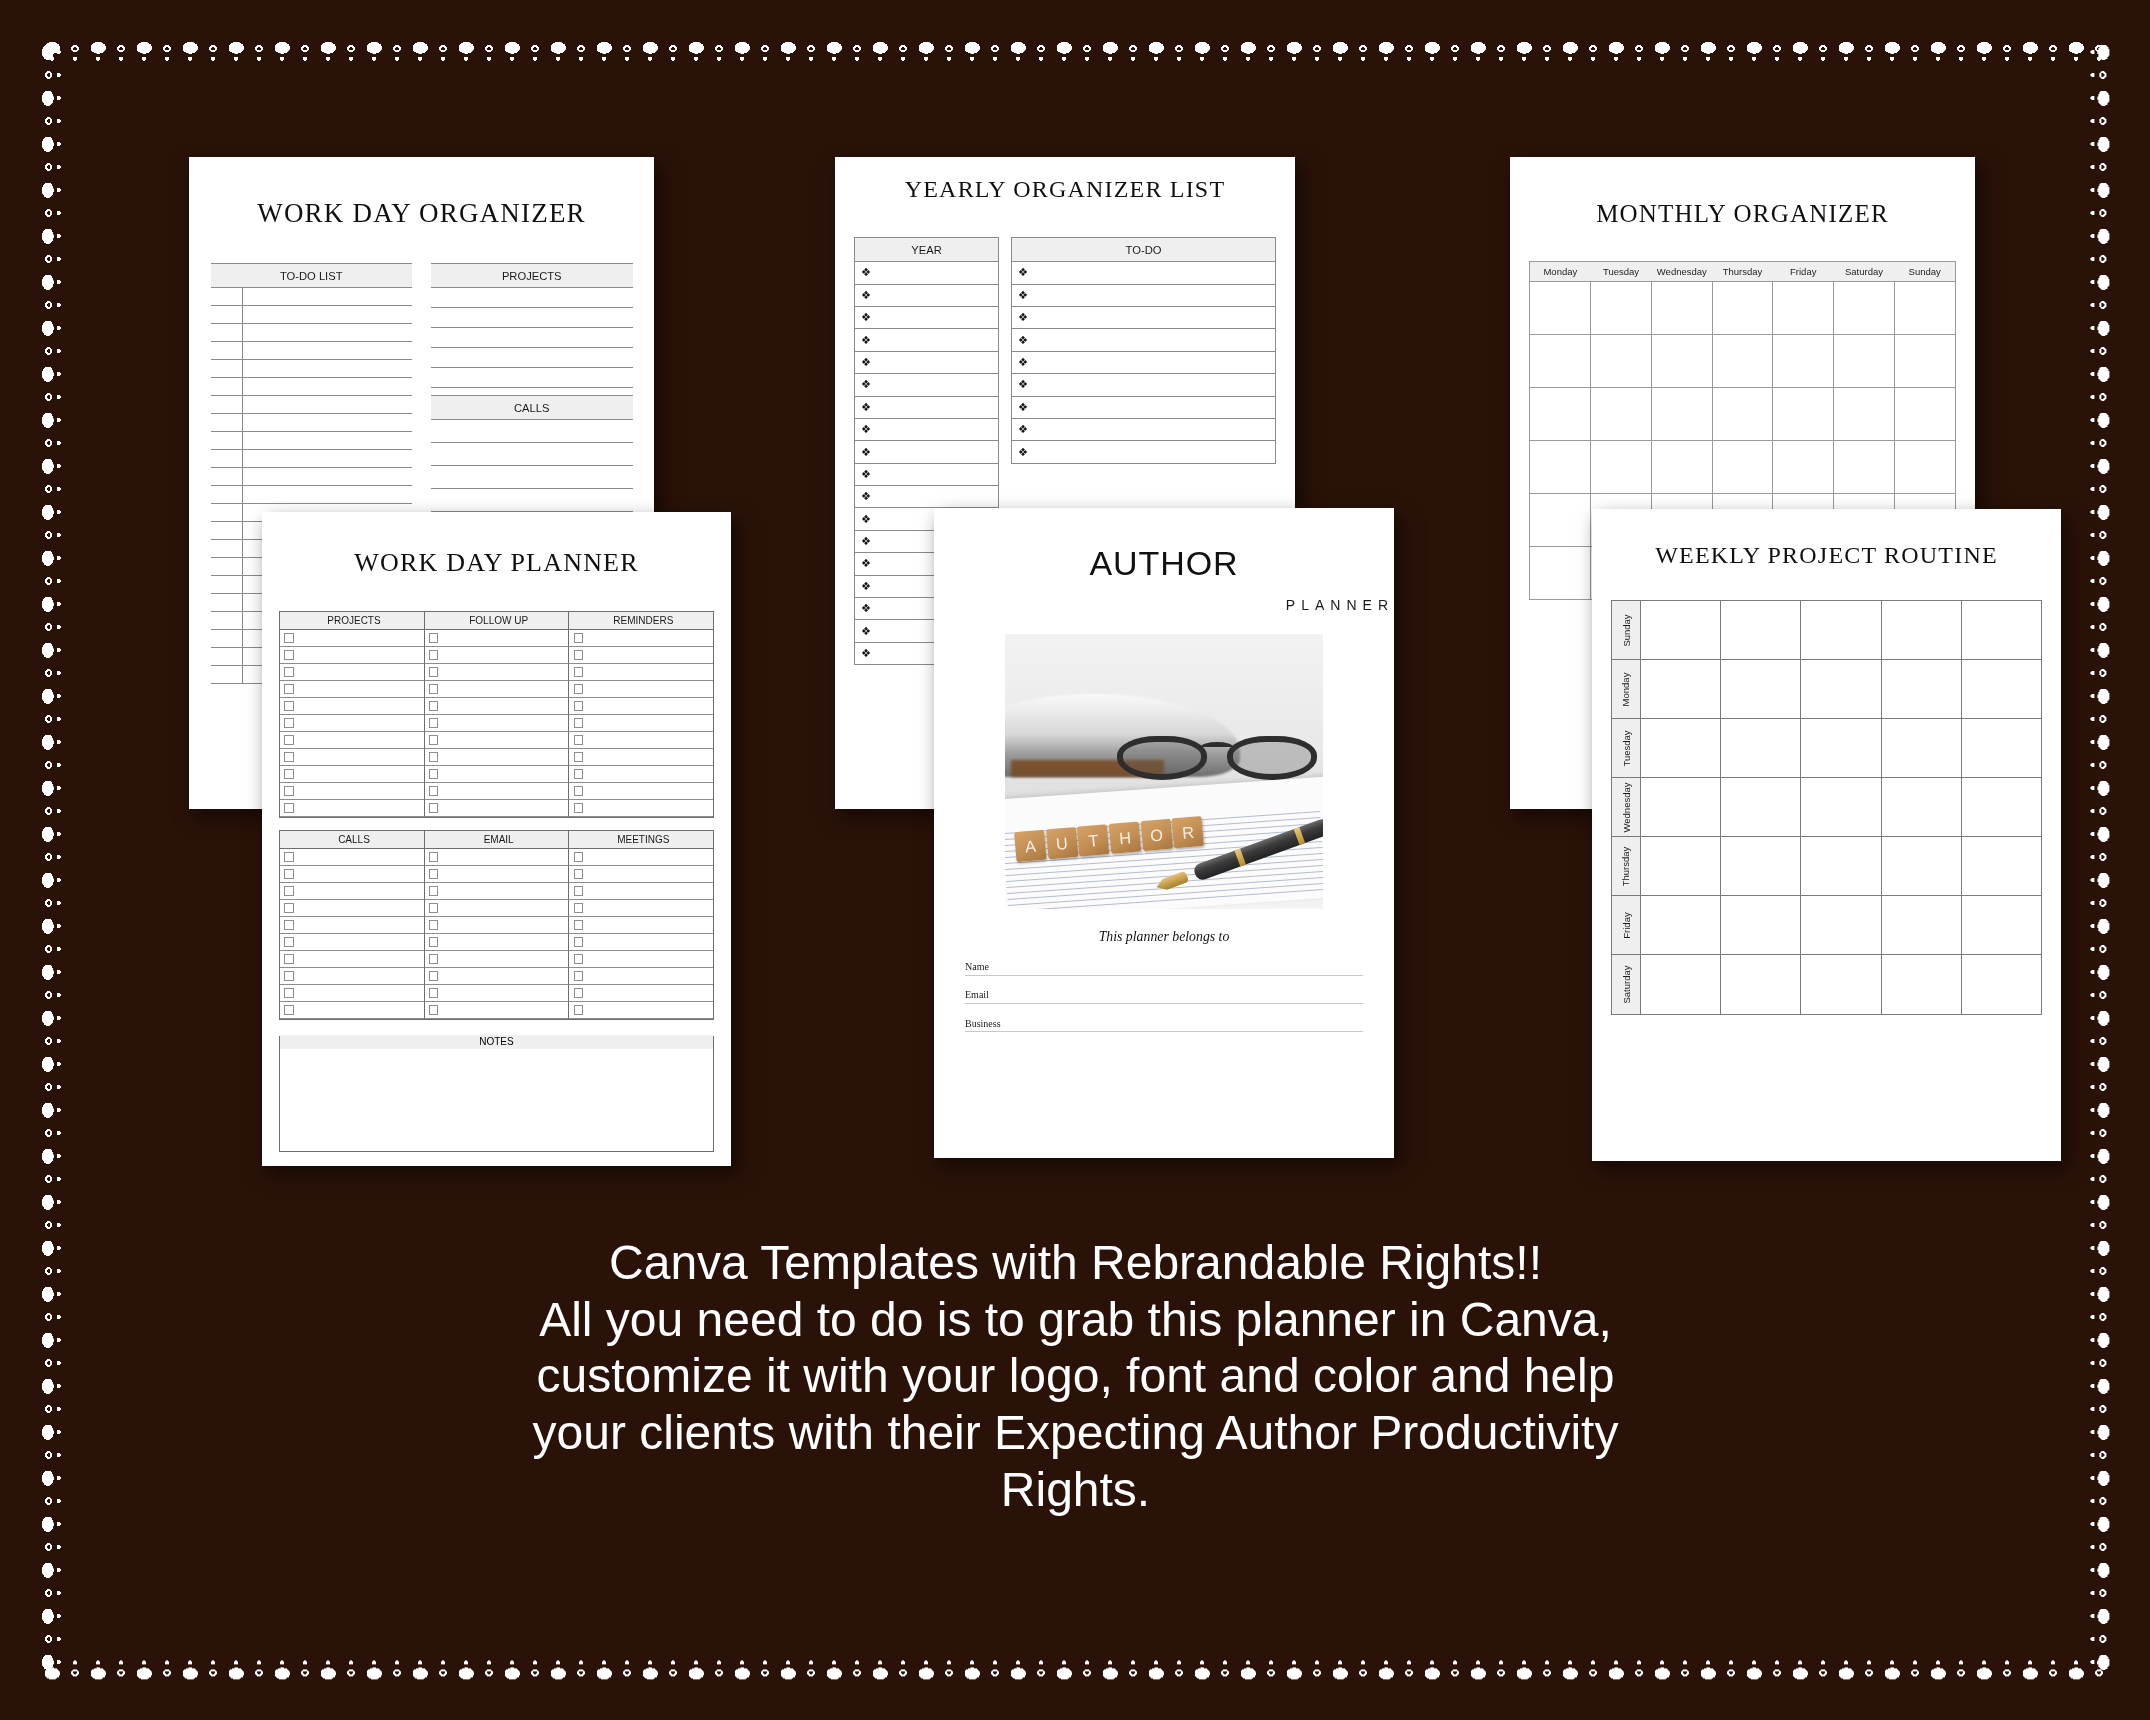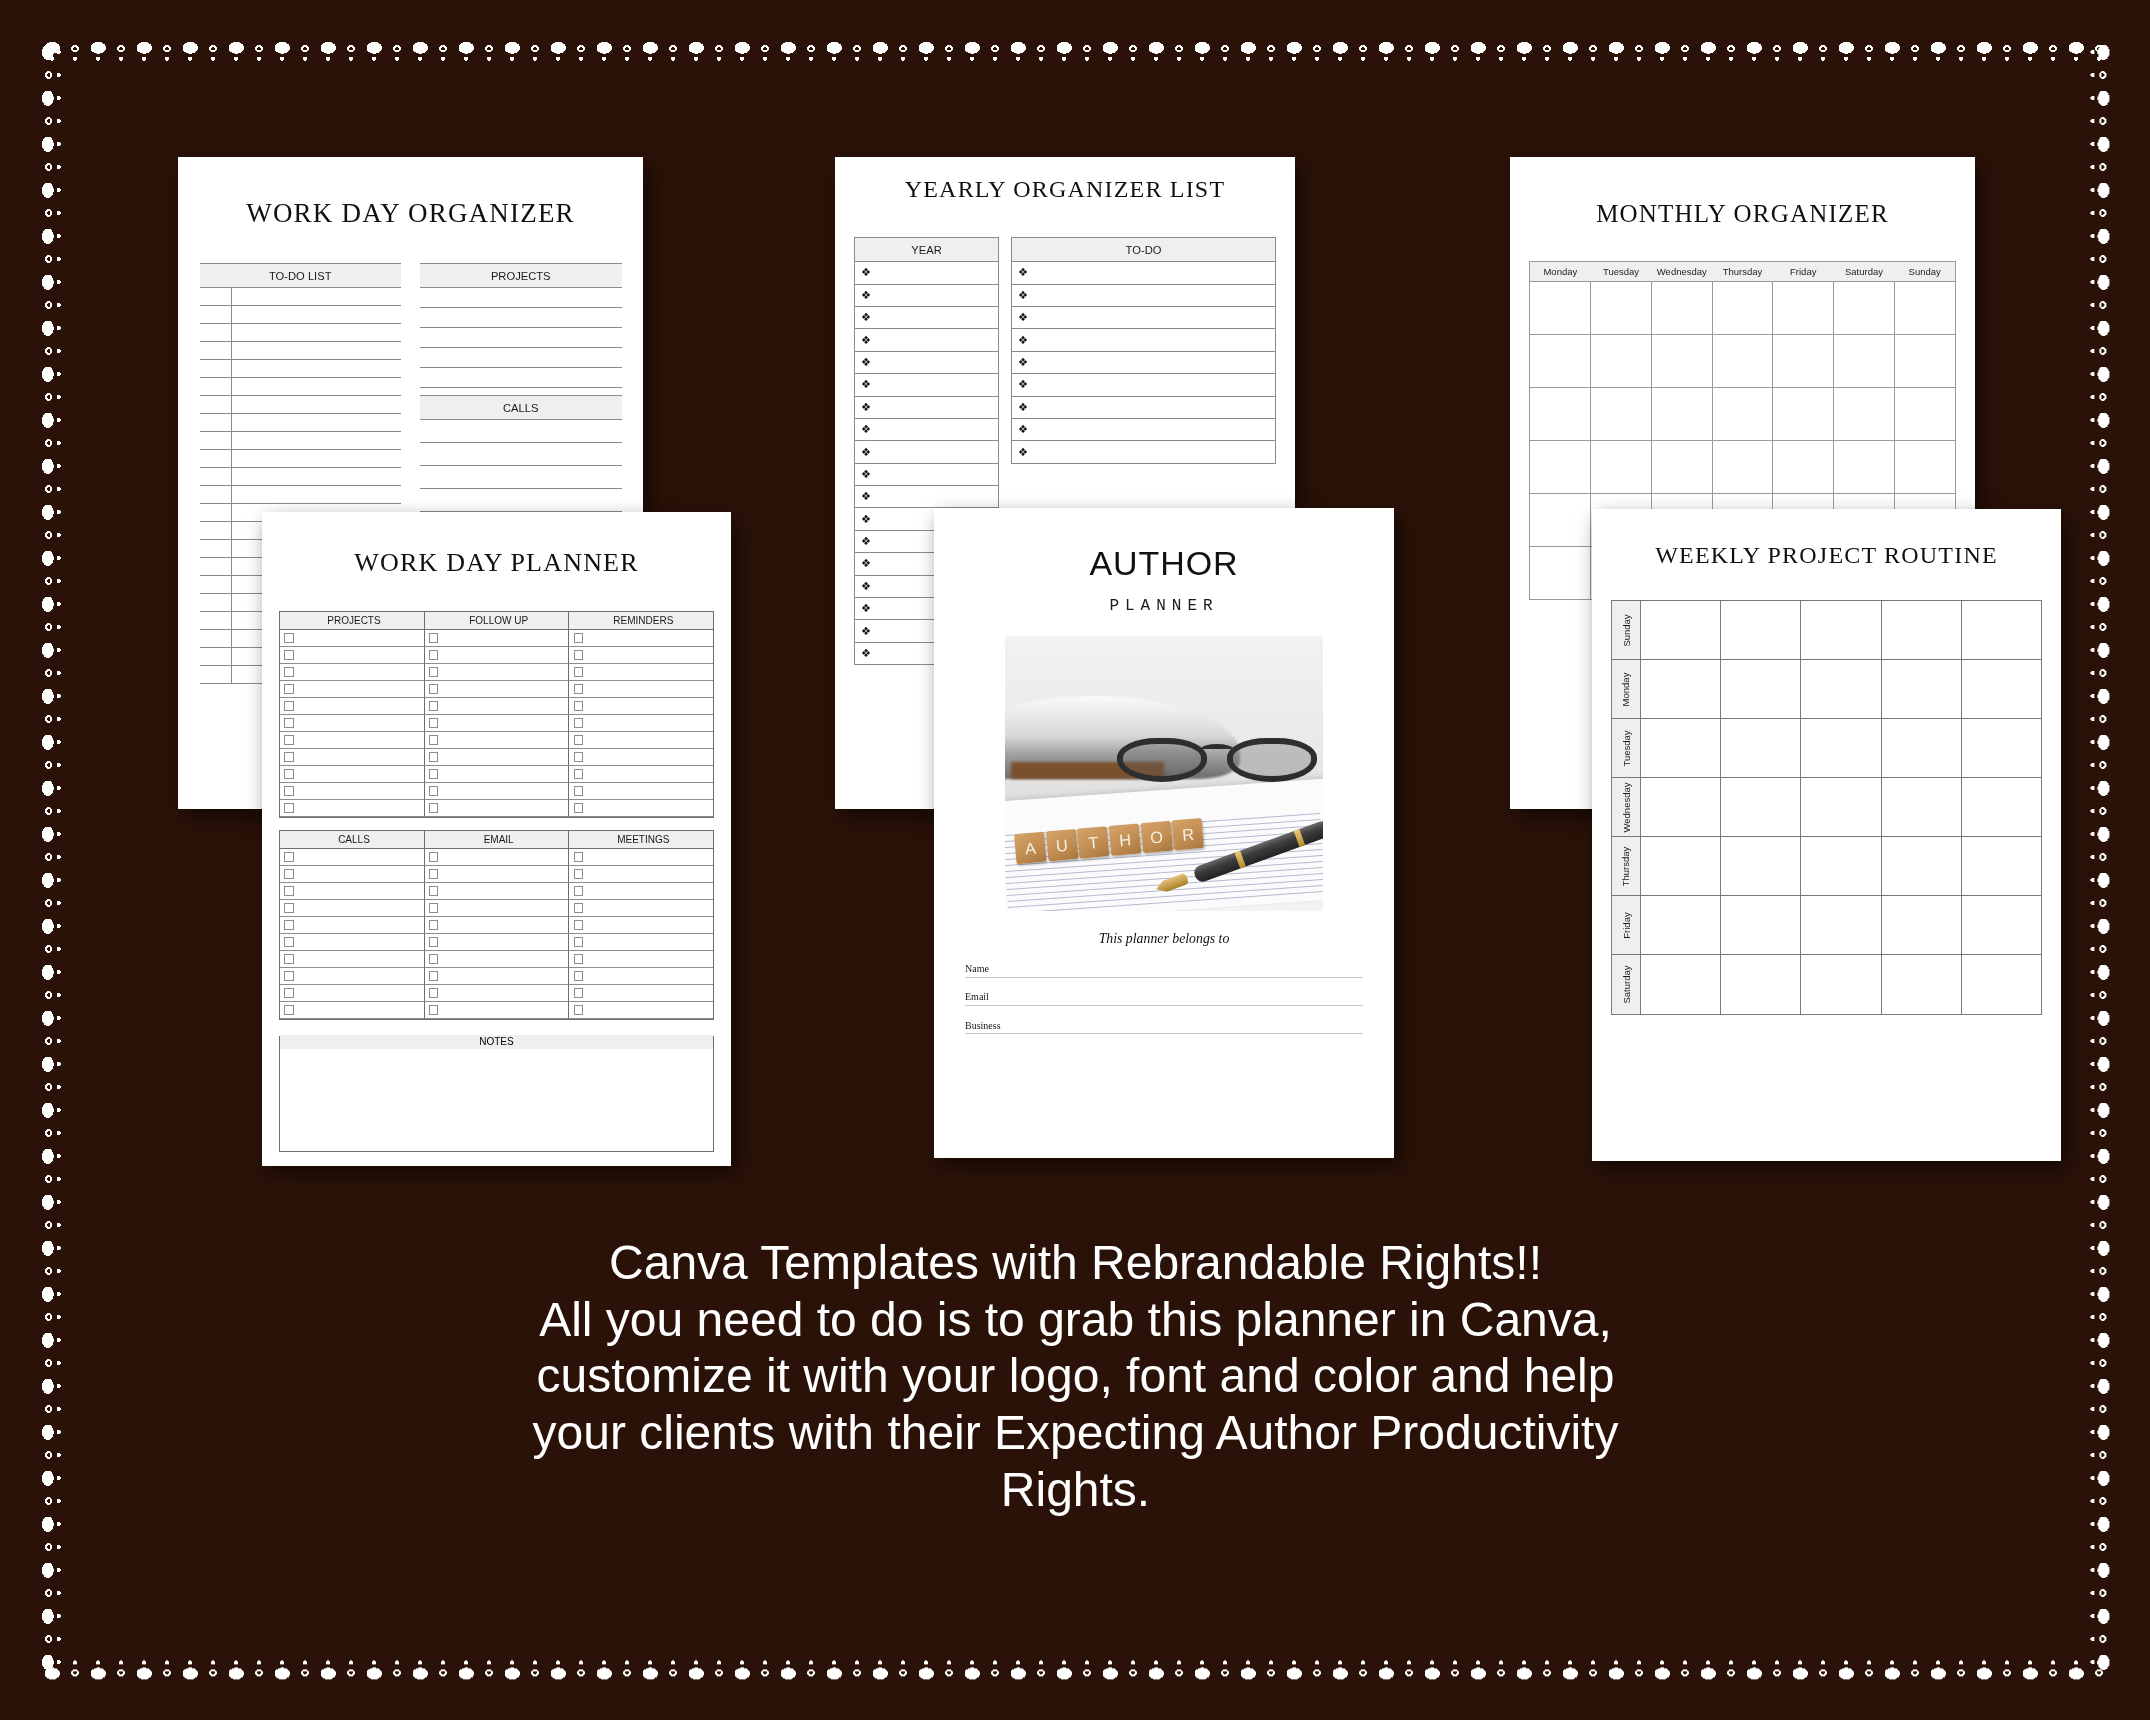--- a/index.html
+++ b/index.html
@@ -66,21 +66,21 @@
   .hdr {
     background: #efefef;
     border-top: 1.7px solid #8b8b8b;
     border-bottom: 1.7px solid #8b8b8b;
     text-align: center;
     font-family: "Liberation Sans", sans-serif;
     color: #1a1a1a;
   }
 
   
-  #wdo { left: 178px; top: 157px; width: 465px; height: 652px; }
+  #wdo { left: 189px; top: 157px; width: 465px; height: 652px; }
   #wdo .sheet-title { font-size: 27px; margin-top: 41px; }
   #wdo .cols { display: flex; gap: 19px; padding: 0 21.5px; margin-top: 34px; }
   #wdo .col { flex: 1; }
   #wdo .hdr { font-size: 11.2px; padding: 6px 0 5.2px; }
   .lined { position: relative; }
   .lined .ln { border-bottom: 1.4px solid #8a8a8a; }
   #wdo .vrule {
     position: absolute; left: 31px; top: 0; bottom: 0;
     border-left: 1.4px solid #8a8a8a;
   }
@@ -167,23 +167,23 @@
     text-align: center;
     font-family: "Liberation Sans", sans-serif;
     font-weight: 300;
     font-size: 34px;
     letter-spacing: 0.9px;
     color: #111;
     line-height: 1.16;
     margin-top: 36px;
   }
   #cover .csub {
-    text-align: center;
-    font-family: Liberation Mono, monospace;
-    font-size: 16px;
+    text-align: right;
+    font-family: Liberation Sans, sans-serif;
+    font-size: 14px;
     letter-spacing: 6px;
     color: #1a1a1a;
     margin-top: 13.8px;
   }
   .photo {
     margin: 20.6px 71px 0;
     height: 275px;
     position: relative;
     overflow: hidden;
     background: linear-gradient(180deg,#f2f2f2 0%,#e9e9e9 40%,#dedede 62%,#f4f4f4 100%);

